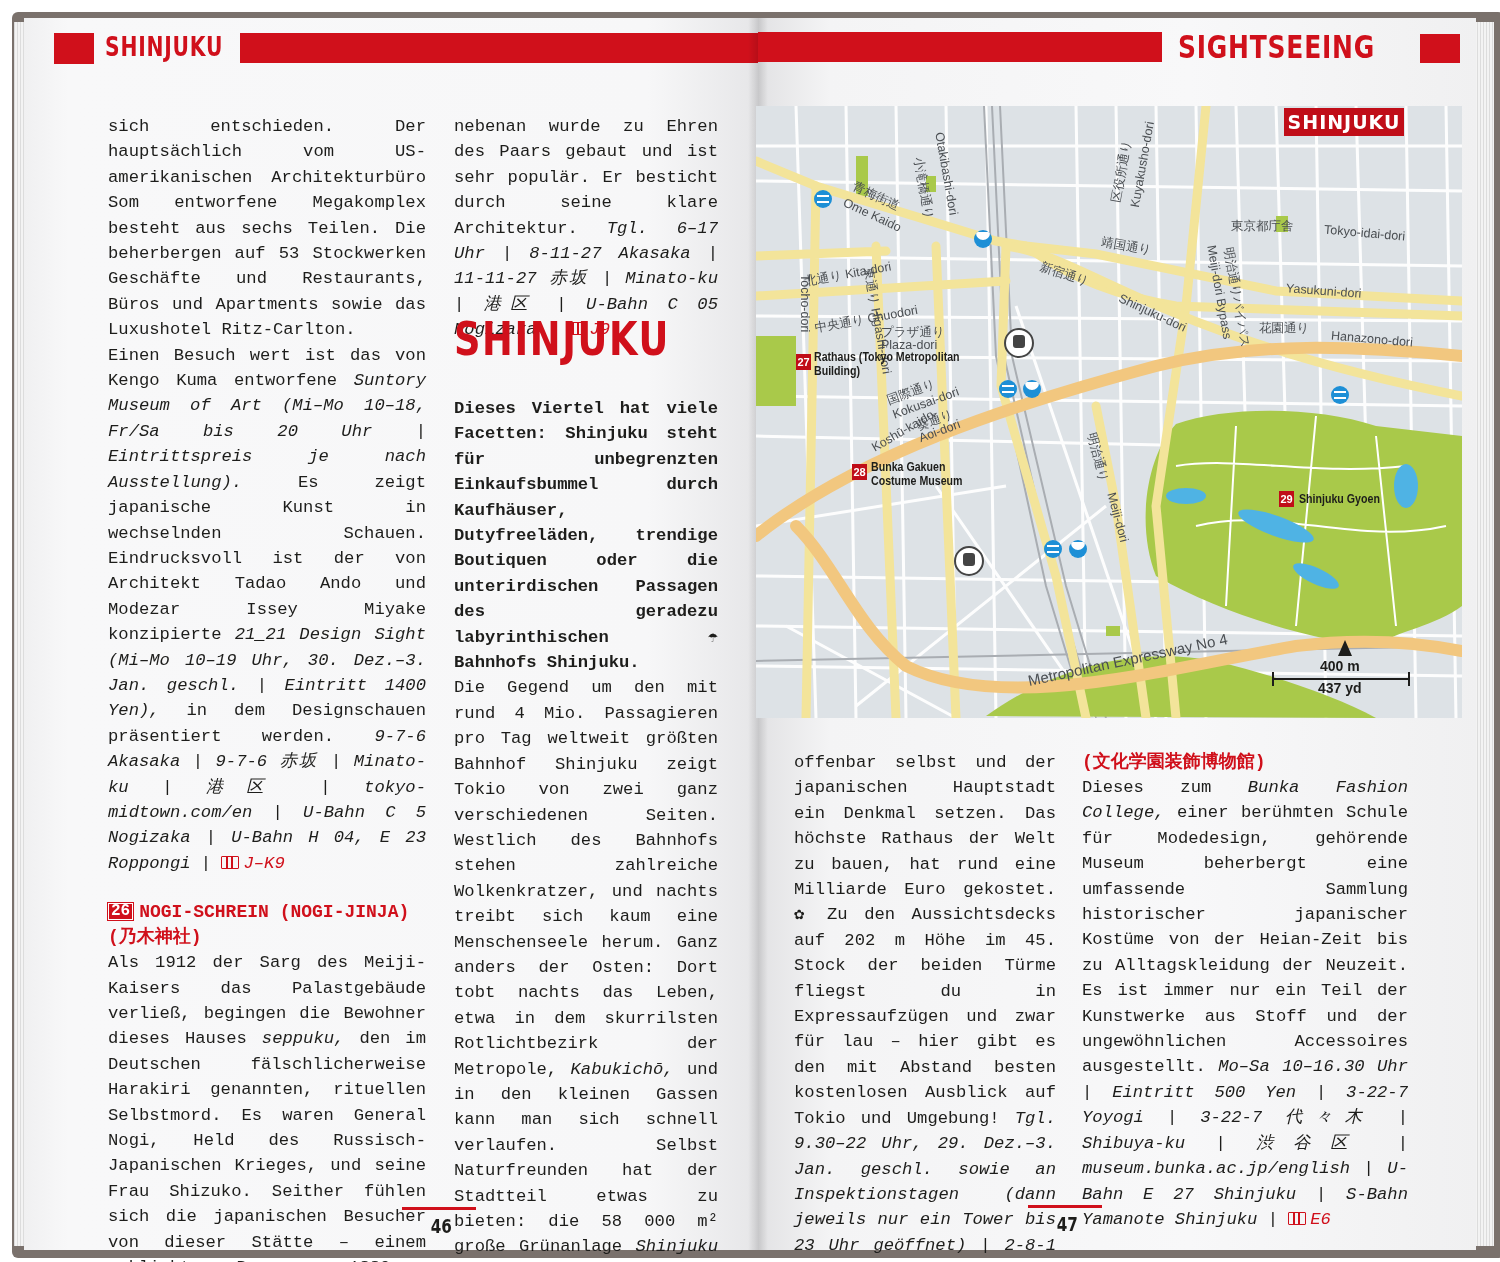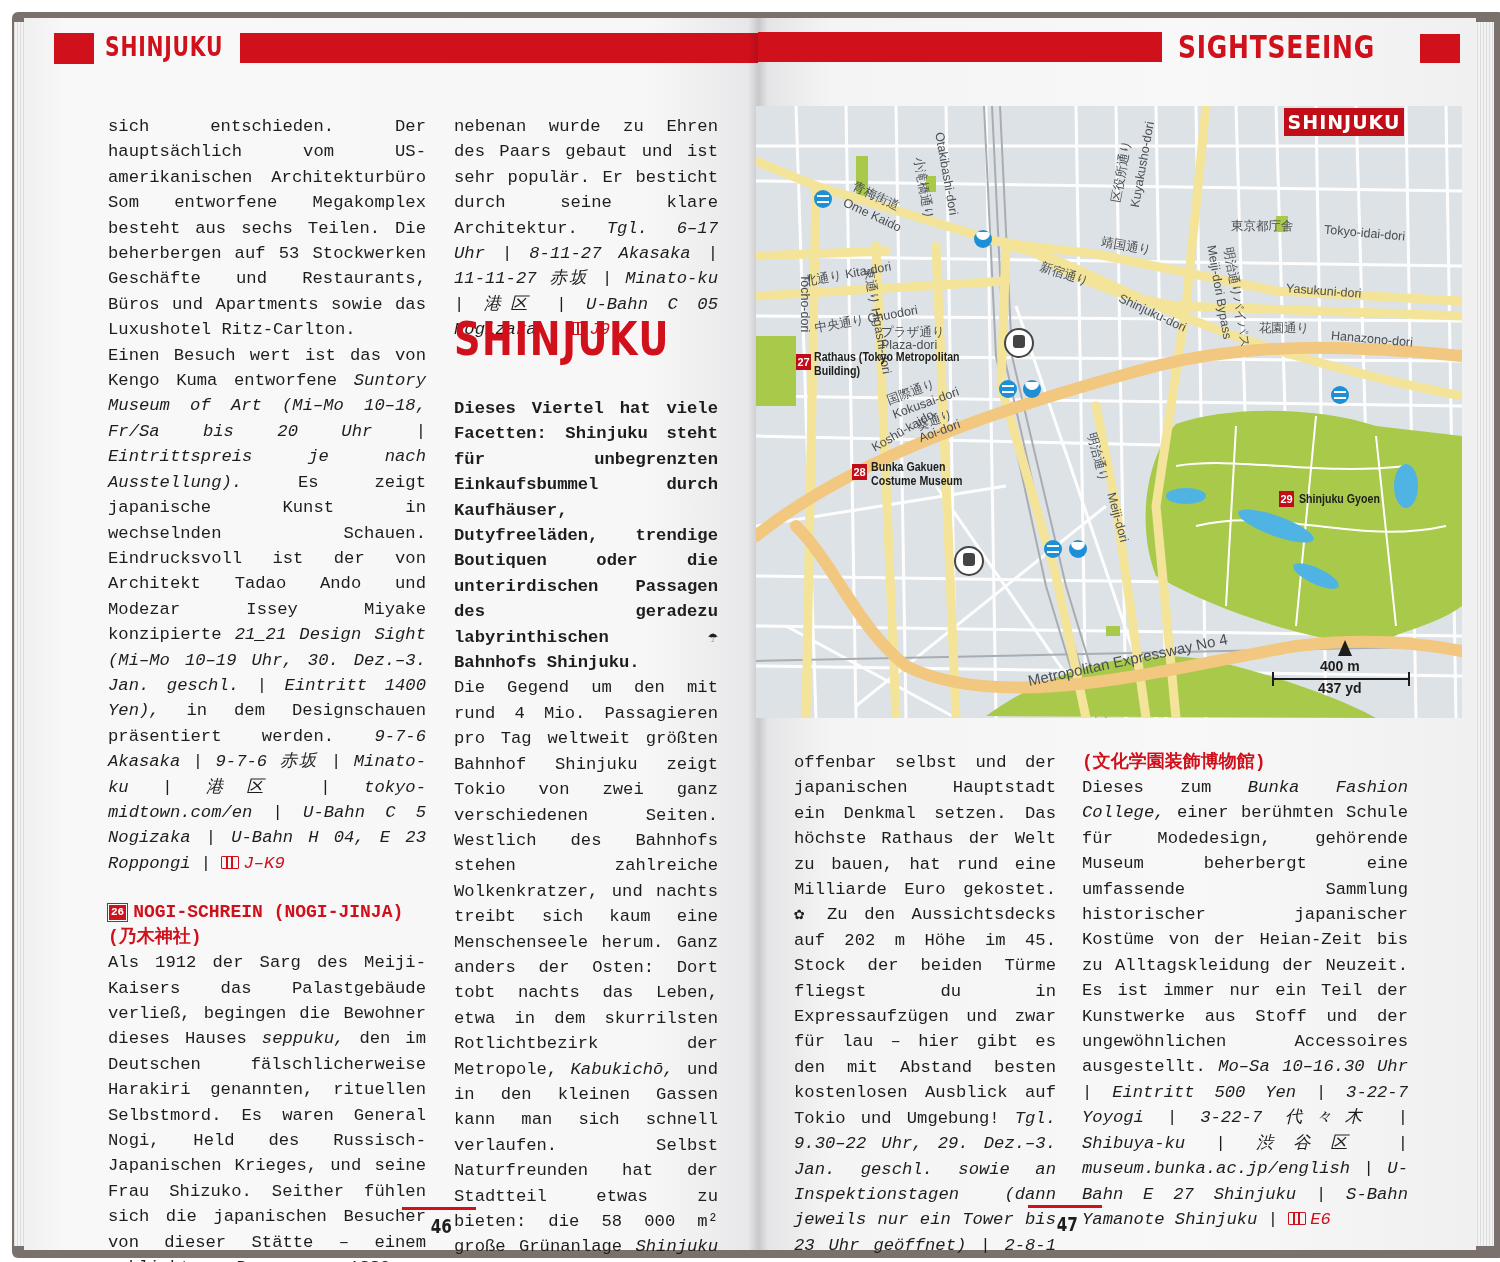--- a/index.html
+++ b/index.html
@@ -20,21 +20,21 @@
   
   .hdr-block { position:absolute; background:#d0101b; }
   .hdr-title { position:absolute; color:#d0101b; font-family:"DejaVu Sans", sans-serif; font-weight:bold;
      letter-spacing:1px; transform:scaleX(.78); transform-origin:left center; }
 
   .col { position:absolute; font-size:17.2px; line-height:25.4px; text-align:justify;font-family:Liberation Mono, monospace; }
   .col p { margin:0; }
   .it { font-style:italic; }
   .red { color:#d0101b; }
   .sec-title { color:#d0101b; font-weight:bold; font-size:18px; line-height:25px; margin:0; text-align:left; }
-  .num-badge { display:inline-block; background:#d0101b; color:#fff; font-size:11px; font-weight:bold;
+  .num-badge { display:inline-block; background:#d0101b; color:#fff; font-size:16px; font-weight:bold;
      padding:0 2px; line-height:15px; margin-right:6px; vertical-align:2px; border:1px solid #fff; outline:1px solid #d0101b; }
   .big-title { position:absolute; color:#d0101b; font-family:"DejaVu Sans", sans-serif; font-weight:bold;
      font-size:46px; letter-spacing:2px; transform:scaleX(.8); transform-origin:left center; }
   .lead { font-weight:bold; }
   .map-icon { display:inline-block; width:16px; height:11px; border:1.5px solid #d0101b; border-radius:1px;
      position:relative; vertical-align:-1px; margin-right:4px; }
   .map-icon::before, .map-icon::after { content:""; position:absolute; top:0; bottom:0; width:1.5px; background:#d0101b; }
   .map-icon::before { left:4px; } .map-icon::after { left:9px; }
 
   .pnum-line { position:absolute; height:3px; background:#d0101b; width:74px; }

